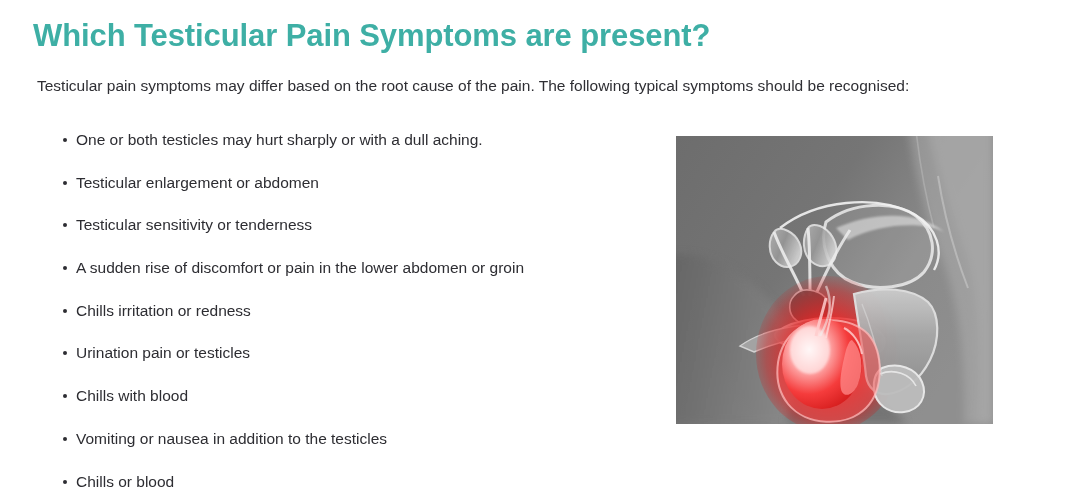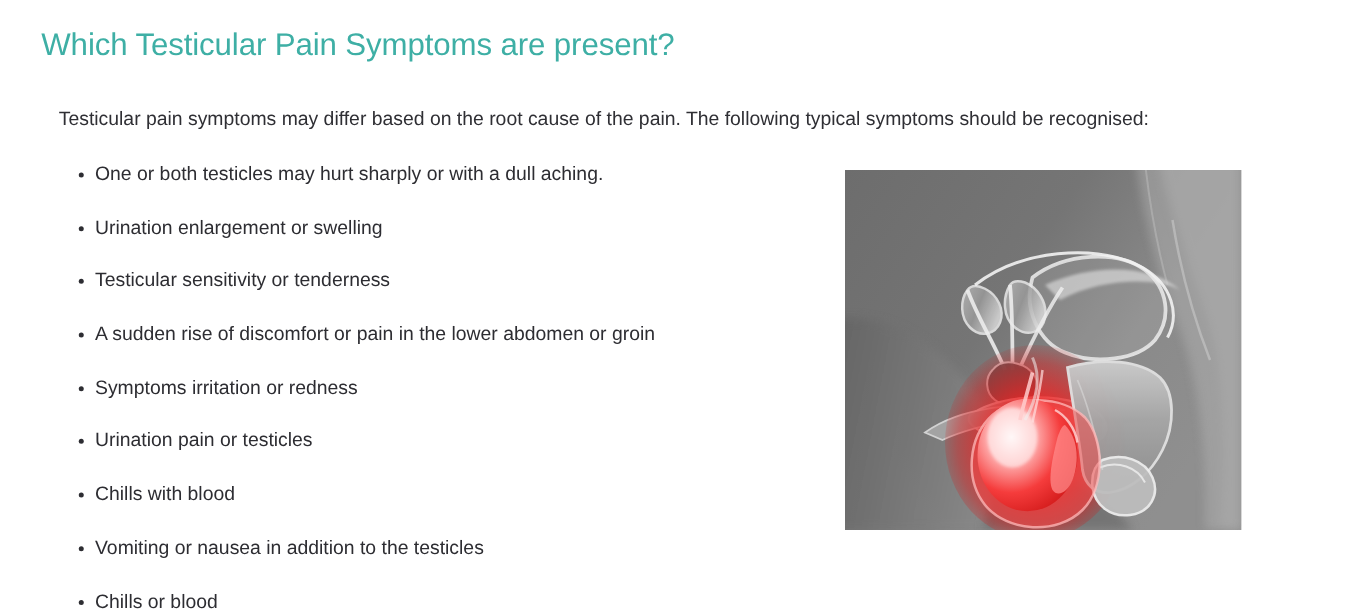--- a/index.html
+++ b/index.html
@@ -22,34 +22,34 @@
     height: 491px;
     background: #ffffff;
   }
 
   
   .page-title {
     position: absolute;
     left: 33px;
     top: 16px;
     margin: 0;
-    font-size: 25px;
+    font-size: 31px;
     line-height: 40px;
-    font-weight: normal;
+    font-weight: bold;
     letter-spacing: -0.1px;
     color: #3EAFA5;
     white-space: nowrap;
   }
 
   
   .intro-paragraph {
     position: absolute;
     left: 33px;
     top: 71px;
-    margin: 14px;
+    margin: 4px;
     width: 1000px;
     font-size: 15.5px;
     line-height: 22px;
     color: #2F2F34;
     white-space: nowrap;
   }
 
   
   .symptom-list {
     position: absolute;
@@ -104,33 +104,33 @@
 
   <p class="intro-paragraph">Testicular pain symptoms may differ based on the root cause of the pain. The following typical symptoms should be recognised:</p>
 
   <ul class="symptom-list">
     <li class="symptom-item">
       <span class="symptom-bullet"></span>
       <span>One or both testicles may hurt sharply or with a dull aching.</span>
     </li>
     <li class="symptom-item">
       <span class="symptom-bullet"></span>
-      <span>Urination enlargement or swelling</span>
+      <span>Testicular enlargement or abdomen</span>
     </li>
     <li class="symptom-item">
       <span class="symptom-bullet"></span>
       <span>Testicular sensitivity or tenderness</span>
     </li>
     <li class="symptom-item">
       <span class="symptom-bullet"></span>
       <span>A sudden rise of discomfort or pain in the lower abdomen or groin</span>
     </li>
     <li class="symptom-item">
       <span class="symptom-bullet"></span>
-      <span>Symptoms irritation or redness</span>
+      <span>Chills irritation or redness</span>
     </li>
     <li class="symptom-item">
       <span class="symptom-bullet"></span>
       <span>Urination pain or testicles</span>
     </li>
     <li class="symptom-item">
       <span class="symptom-bullet"></span>
       <span>Chills with blood</span>
     </li>
     <li class="symptom-item">

